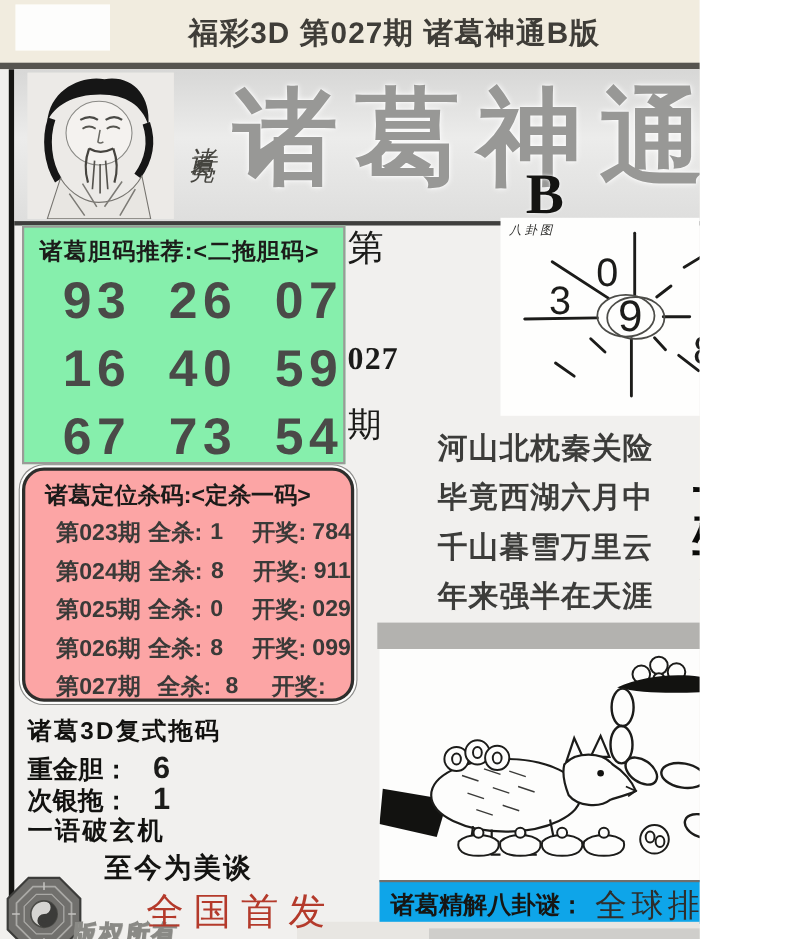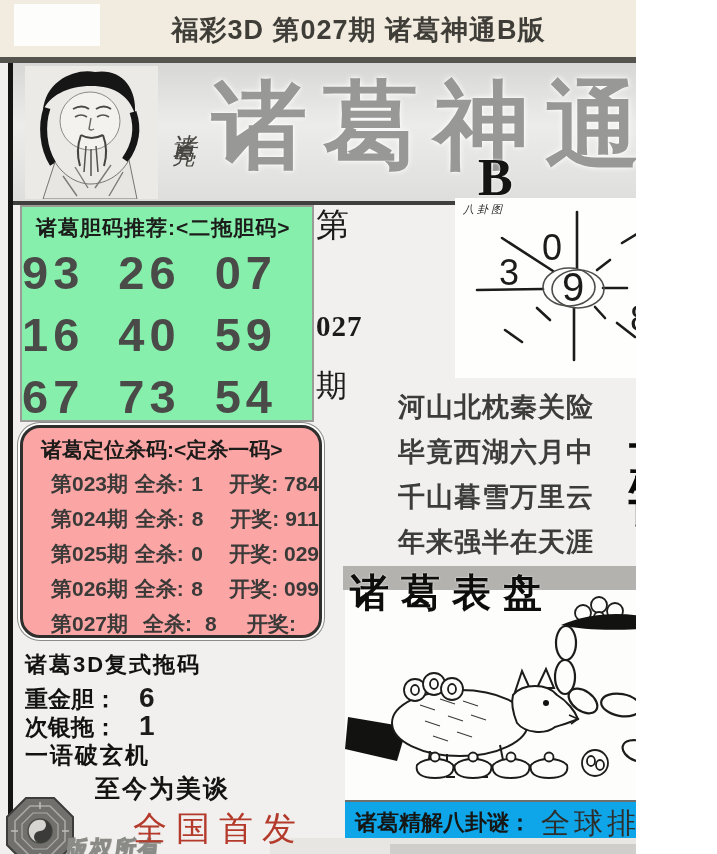--- a/index.html
+++ b/index.html
@@ -29,21 +29,21 @@
           font-size:23px;color:#45443f;letter-spacing:4px;}
   .big-title{left:212px;top:70px;width:470px;font-size:95px;line-height:110px;font-weight:900;
           color:#989896;letter-spacing:16px;white-space:nowrap;
           text-shadow:0 0 2px #fff,0 0 6px #fff;}
   .edition-b{left:478px;top:148px;font-family:"Liberation Serif","DejaVu Serif",serif;
           font-size:52px;font-weight:bold;color:#141412;text-shadow:0 0 3px #fff;}
 
   
   .dan-box{left:20px;top:205px;width:290px;height:213px;background:#86efac;border:2px solid #9a9a97;}
   .dan-header{margin:7px 0 0 14px;font-size:21px;font-weight:900;color:#1c1c1a;letter-spacing:1px;}
-  .dan-row{text-align:left;font-size:47px;font-weight:bold;color:#4a4a48;line-height:62px;
+  .dan-row{text-align:right;font-size:47px;font-weight:bold;color:#4a4a48;line-height:62px;
            letter-spacing:5px;word-spacing:16px;}
 
   
   .issue-col{left:316px;top:203px;width:52px;text-align:left;color:#1b1b19;
              font-family:"Liberation Serif","DejaVu Serif",serif;}
   .issue-prefix{font-size:33px;}
   .issue-number{margin-top:62px;font-size:29px;font-weight:bold;letter-spacing:1px;}
   .issue-suffix{margin-top:22px;font-size:31px;}
 
   
@@ -287,21 +287,20 @@
         <ellipse cx="306" cy="130" rx="11" ry="16" transform="rotate(-15 306 130)"></ellipse>
         <ellipse cx="293" cy="156" rx="16" ry="10" transform="rotate(20 293 156)"></ellipse>
       </g>
       <g stroke="#1c1c1a" stroke-width="1.8" fill="#fdfdfc">
         <circle cx="250" cy="168" r="13"></circle>
           <ellipse cx="246" cy="166" rx="4" ry="5"></ellipse>
           <ellipse cx="255" cy="170" rx="4" ry="5"></ellipse>
       </g>
     </svg>
   </div>
-  <div class="abs biaopan-header">诸葛表盘</div>
   <div class="abs riddle-row">
     <span class="riddle-label">诸葛精解八卦谜：</span>
     <span class="riddle-answer">全球排名</span>
   </div>
   <div class="abs biaopan-gray"></div>
 
   <div class="abs fushi-header">诸葛3D复式拖码</div>
   <div class="abs row-gold">
     <span class="fushi-label">重金胆：</span>
     <span class="fushi-value">6</span>

